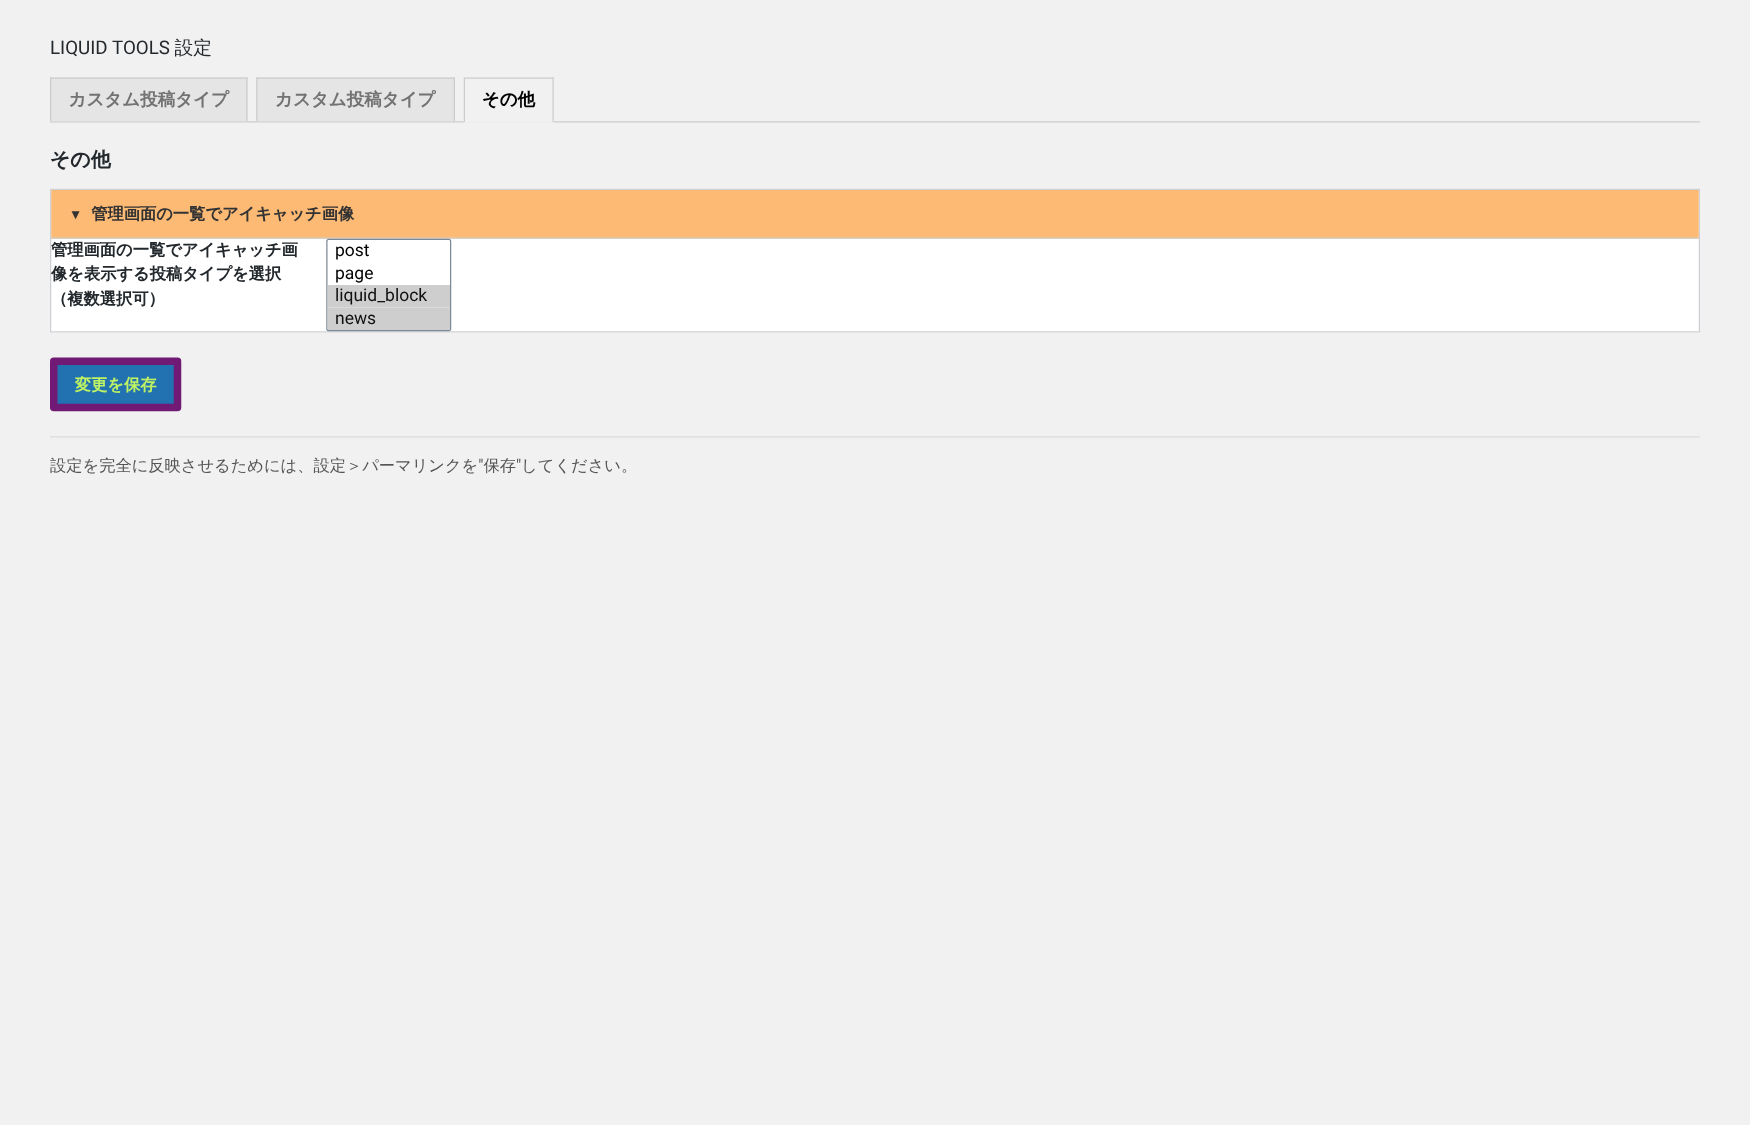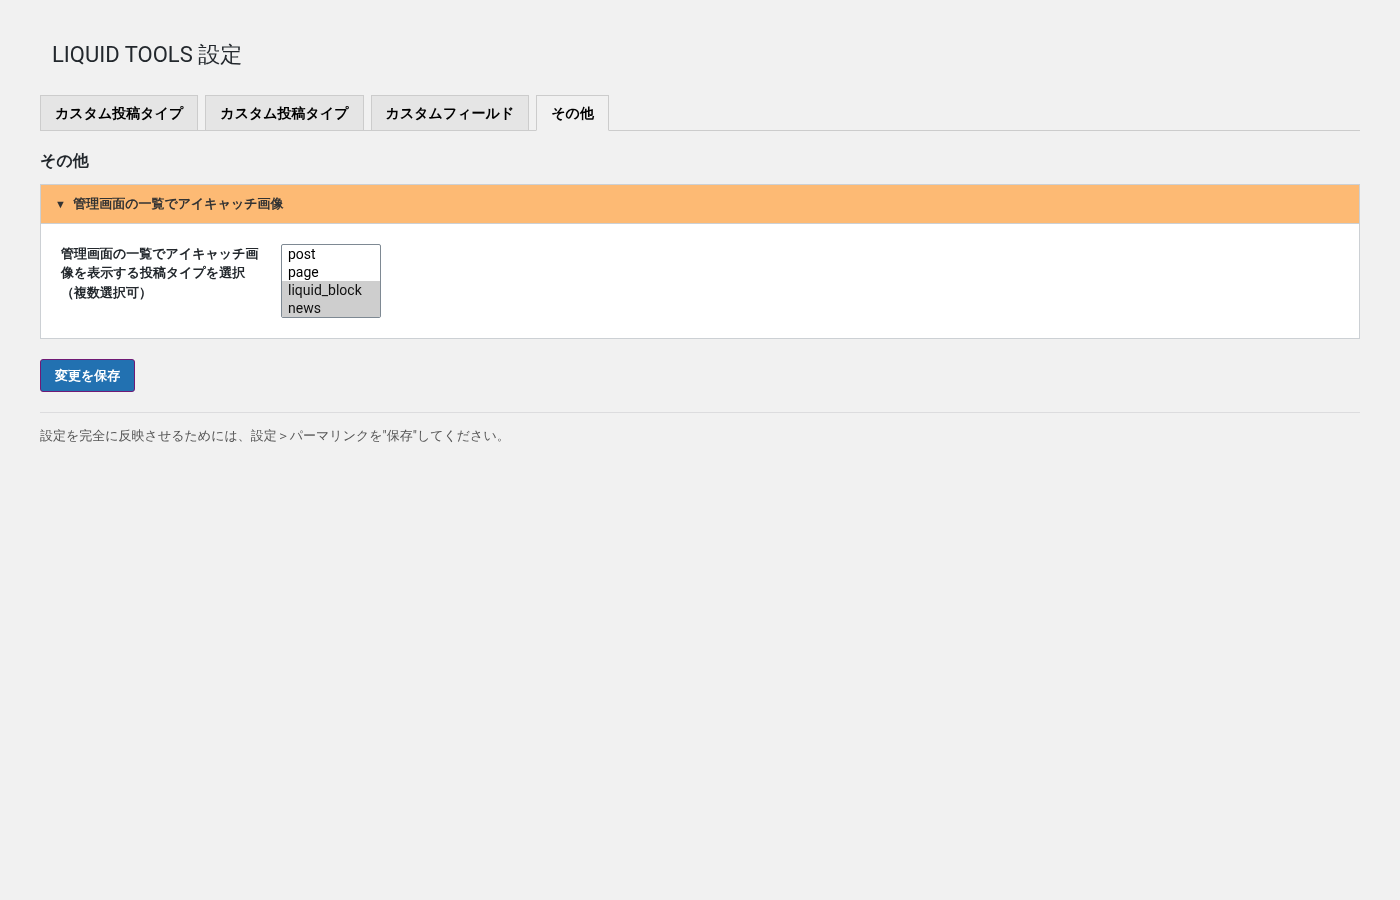--- a/index.html
+++ b/index.html
@@ -12,23 +12,23 @@
       font-size: 13px;
       color: #23282d;
       background: #f1f1f1;
       padding: 0;
     }
     .wrap {
       margin: 10px 20px 0 20px;
       padding: 10px 20px 20px 20px;
     }
     h1 {
-      font-size: 22px;
+      font-size: 15px;
       font-weight: 400;
-      margin: 12px;
+      margin: 0;
       padding: 9px 0 4px 0;
       line-height: 1.3;
       color: #23282d;
     }
     .nav-tab-wrapper {
       border-bottom: 1px solid #ccc;
       margin: 0;
       padding-top: 9px;
       padding-bottom: 0;
       line-height: inherit;
@@ -36,21 +36,21 @@
     .nav-tab {
       float: left;
       border: 1px solid #ccc;
       border-bottom: none;
       margin-left: 0.5em;
       padding: 8px 14px;
       font-size: 14px;
       line-height: 1.3;
       font-weight: 600;
       background: #e5e5e5;
-      color: #000000;
+      color: #737373;
       text-decoration: none;
       white-space: nowrap;
       cursor: pointer;
     }
     .nav-tab:first-child {
       margin-left: 0;
     }
     .nav-tab-active {
       background: #f1f1f1;
       border-bottom: 1px solid #f1f1f1;
@@ -81,21 +81,20 @@
       font-weight: 600;
       color: #333;
       cursor: pointer;
     }
     .panel-header .tri {
       display: inline-block;
       margin-right: 4px;
       font-size: 11px;
     }
     .panel-body {
-      padding: 20px;
     }
     .form-row {
       display: flex;
       align-items: flex-start;
     }
     .form-label {
       width: 220px;
       font-weight: 700;
       font-size: 13px;
       line-height: 1.5;
@@ -112,22 +111,22 @@
       min-width: 100px;
       height: auto;
       padding: 0;
     }
     select[multiple] option {
       padding: 1px 6px;
       font-family: -apple-system, BlinkMacSystemFont, "Segoe UI", Roboto, sans-serif;
     }
     .button-primary {
       background: #2271b1;
-      border: 1px solid #701a75;
-      color: #ffffff;
+      border: 6px solid #701a75;
+      color: #bef264;
       font-size: 13px;
       font-weight: 600;
       padding: 6px 14px;
       border-radius: 3px;
       cursor: pointer;
       line-height: 1.5;
     }
     .submit-row {
       margin: 16px 0 20px 0;
     }
@@ -143,21 +142,20 @@
   </style>
 </head>
 <body>
 
 <div class="wrap">
   <h1>LIQUID TOOLS 設定</h1>
 
   <div class="nav-tab-wrapper">
     <a class="nav-tab">カスタム投稿タイプ</a>
     <a class="nav-tab">カスタム投稿タイプ</a>
-    <a class="nav-tab">カスタムフィールド</a>
     <a class="nav-tab nav-tab-active">その他</a>
   </div>
 
   <h2 class="section-title">その他</h2>
 
   <div class="panel">
     <div class="panel-header">
       <span class="tri">▼</span>
       <span>管理画面の一覧でアイキャッチ画像</span>
     </div>

